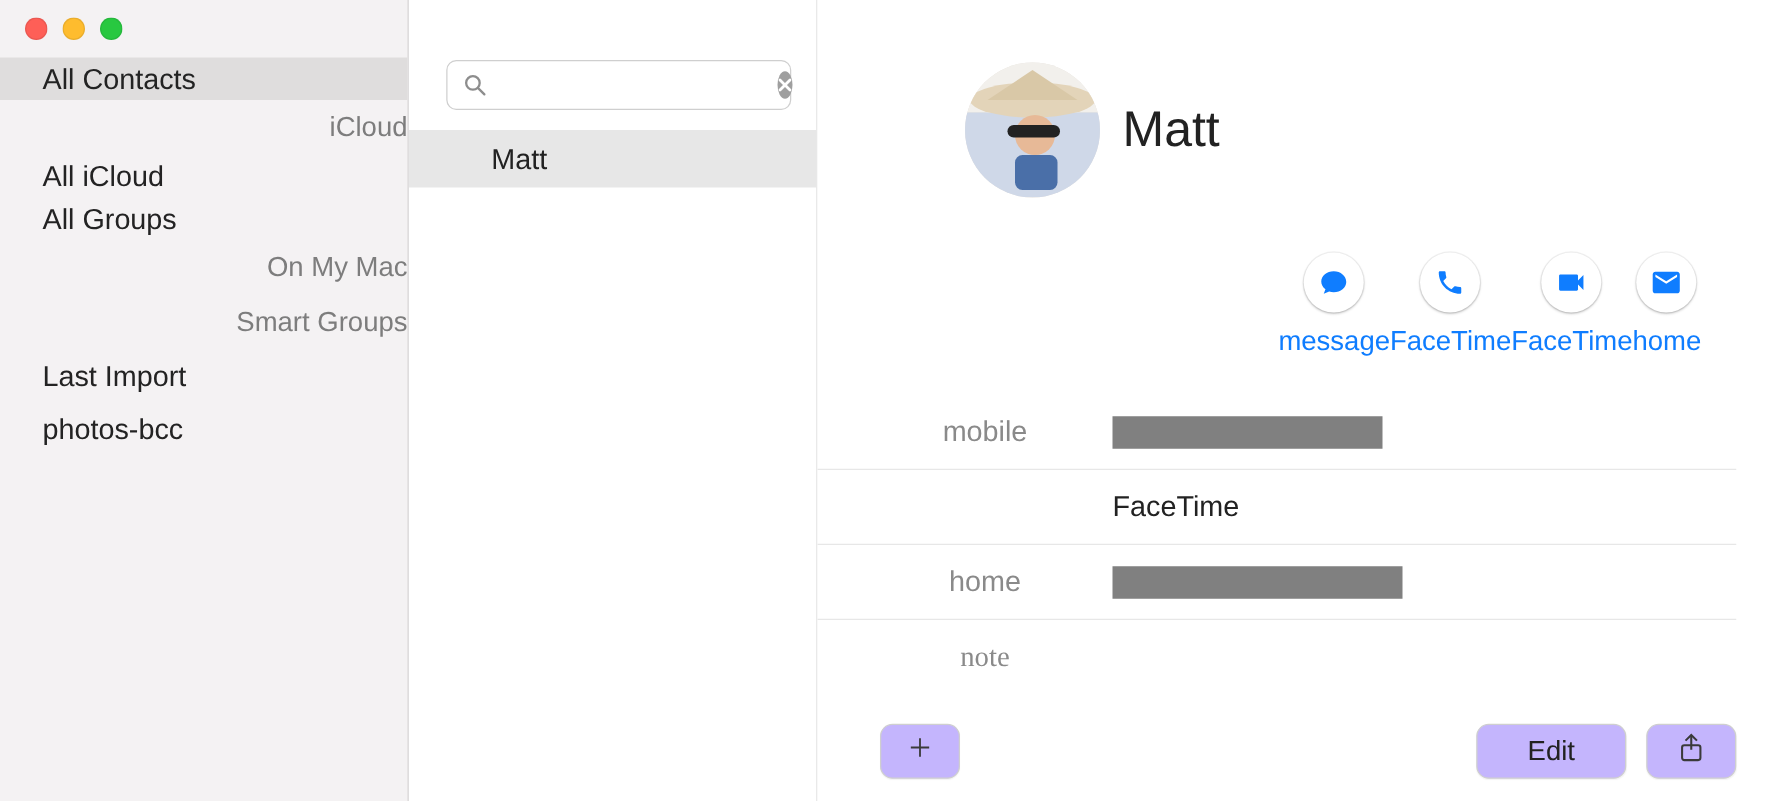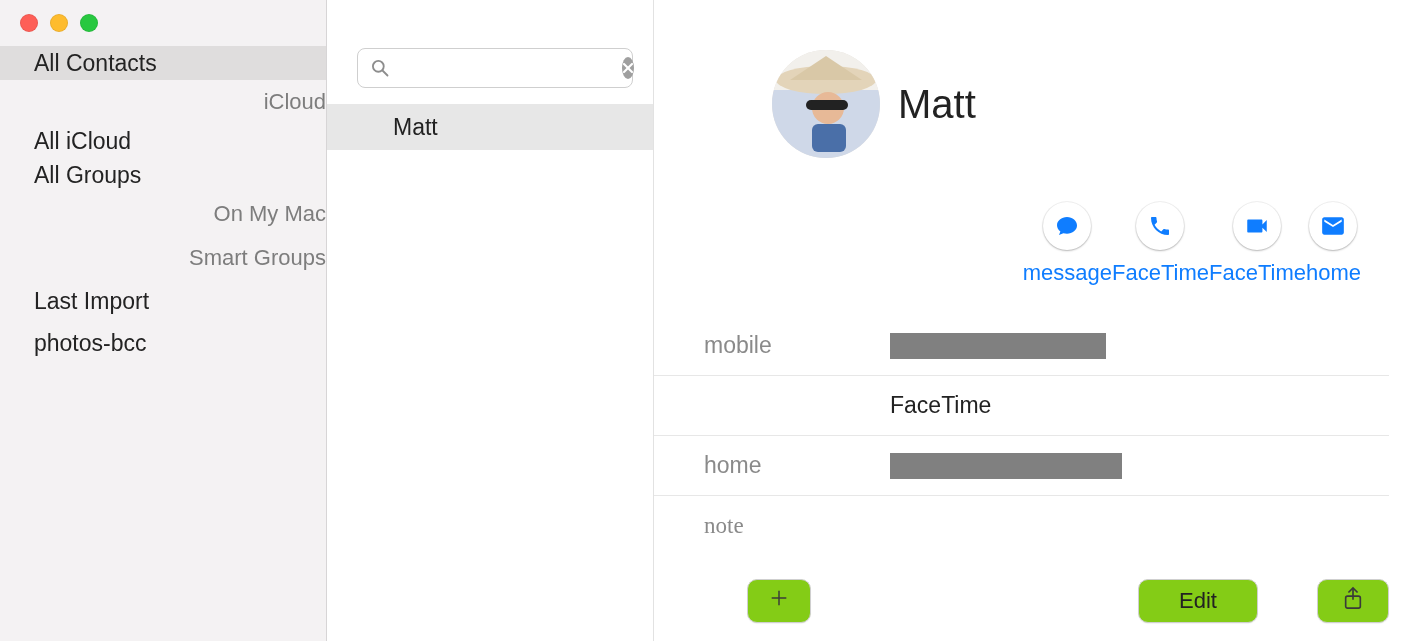--- a/index.html
+++ b/index.html
@@ -161,21 +161,21 @@
   .field-row {
     display: flex;
     align-items: center;
     min-height: 60px;
     border-bottom: 1px solid #e7e7e7;
     padding-left: 50px;
   }
   .field-row.noborder { border-bottom: none; font-family: Liberation Serif, serif; }
   .field-label {
     width: 186px;
-    text-align: left;
+    text-align: center;
     font-size: 23px;
     color: #8a8a8a;
     padding-right: 18px;
   }
   .field-value {
     font-size: 23px;
     color: #222;
   }
   .redacted {
     background: #808080;
@@ -188,30 +188,29 @@
     bottom: 18px;
     left: 50px;
     right: 30px;
     display: flex;
     justify-content: space-between;
     align-items: center;
   }
   .btn {
     height: 44px;
     border: 1px solid #cfcfcf;
-    background: #84cc16;
+    background: #c4b5fd;
     border-radius: 10px;
     font-size: 22px;
     color: #222;
     display: flex;
     align-items: center;
     justify-content: center;
     cursor: pointer;
     box-shadow: 0 1px 1px rgba(0,0,0,0.05);
-    margin-left: 43px;
   }
   .btn.icon-btn { width: 64px; }
   .btn.edit { width: 120px; }
   .btn.share { width: 72px; }
   .right-btns { display: flex; gap: 16px; }
 </style>
 </head>
 <body>
 
 <div class="app">

